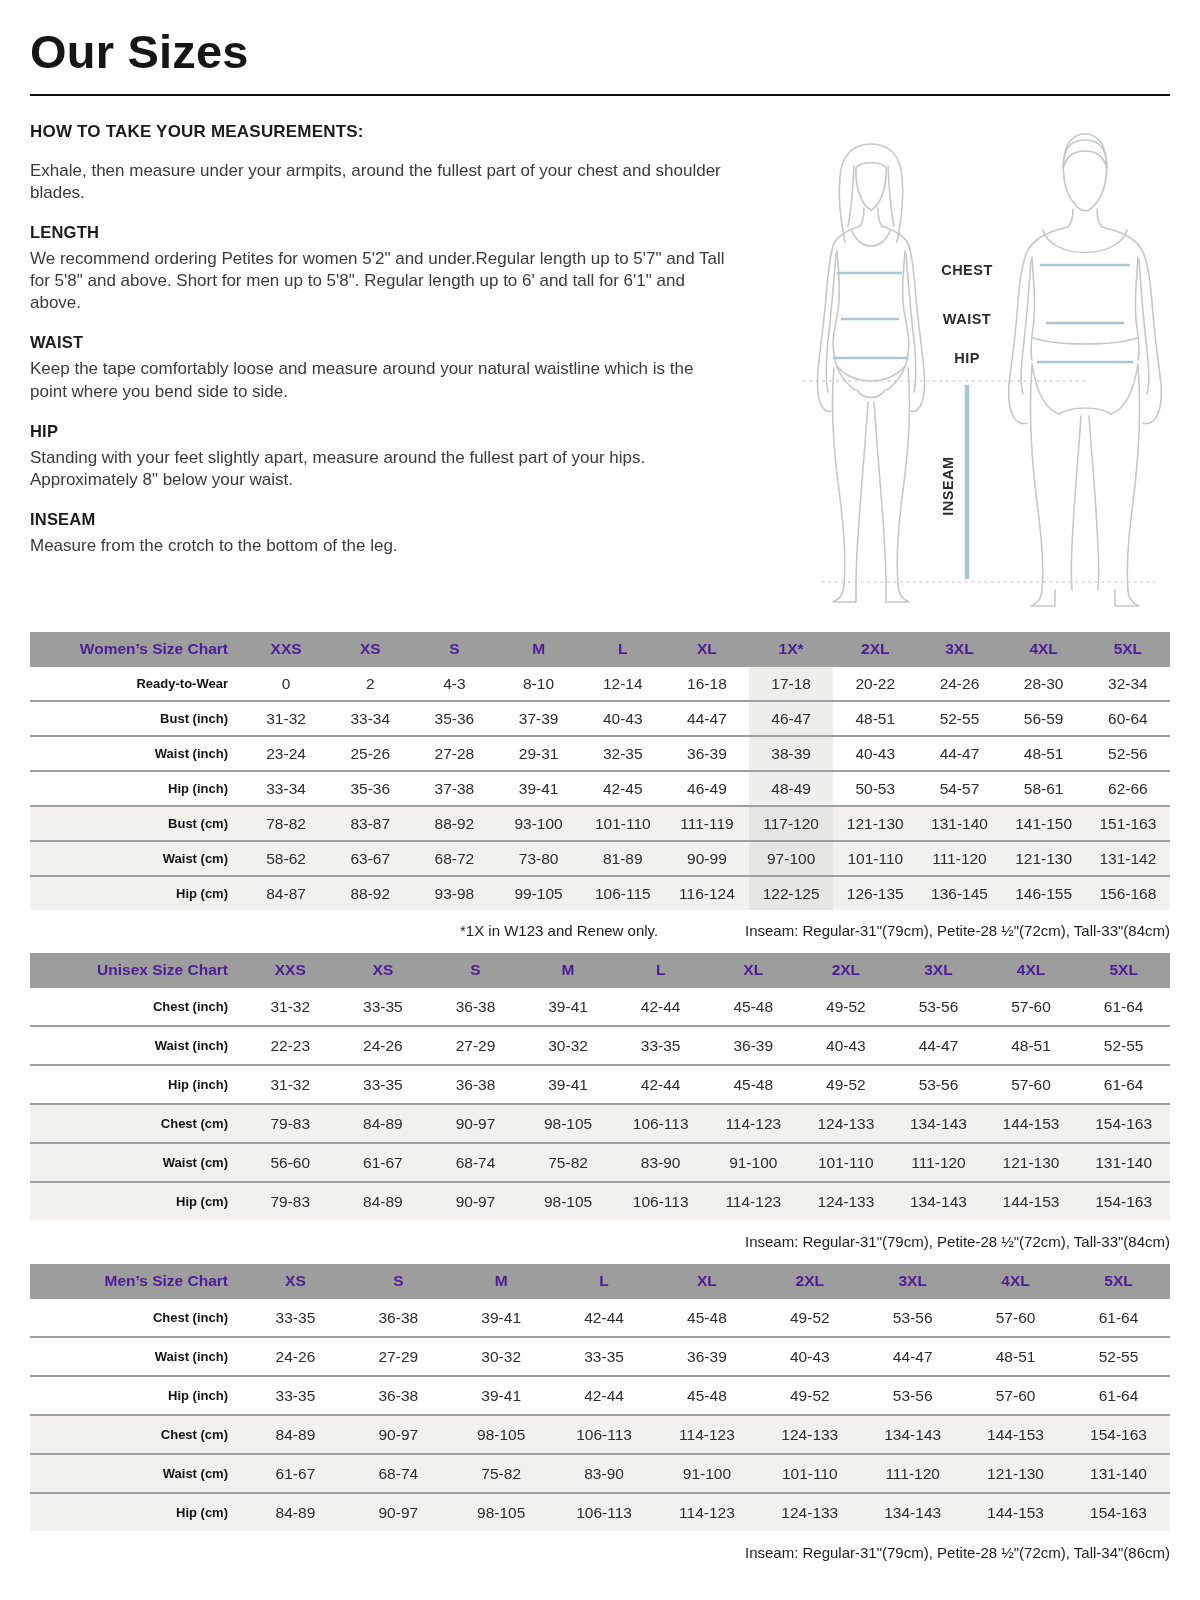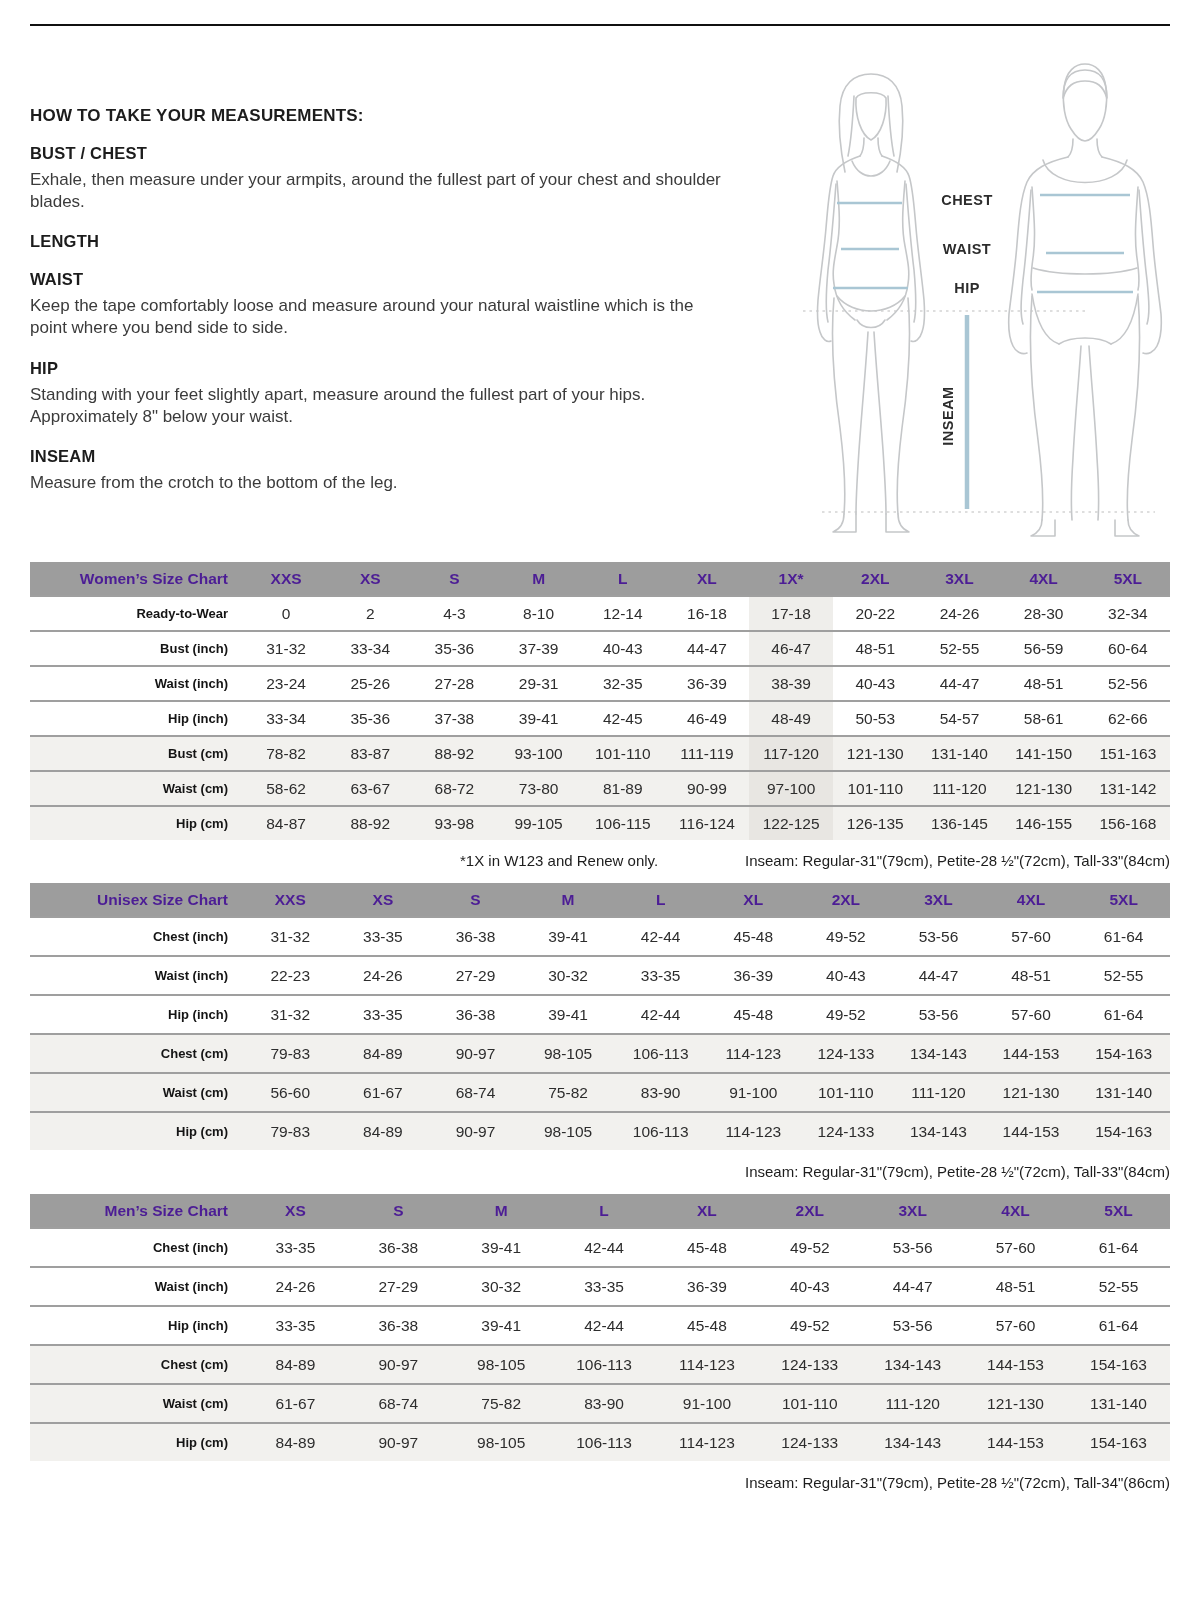--- a/index.html
+++ b/index.html
@@ -2,21 +2,21 @@
 <html><head>
 <meta charset="utf-8">
 <style>
   html,body { margin:0; padding:0; background:#fff; }
   body { width:1200px; font-family:"Liberation Sans", sans-serif; color:#222; }
   .page { padding:24px 30px 30px 30px; }
 
   h1 { font-size:47px; font-weight:bold; letter-spacing:0.2px; color:#161616; margin:0 0 15px 0; }
   .rule { border:none; border-top:2.5px solid #101010; margin:0 0 26px 0; }
 
-  .top { display:flex; align-items:center; margin-bottom:12px;gap:47px; }
+  .top { display:flex; align-items:flex-start; margin-bottom:12px;gap:47px; }
   .copy { width:715px; }
   .copy .howto { font-size:17px; font-weight:bold; color:#1c1c1c; margin:0 0 18px 0; letter-spacing:0.2px; }
   .copy h3 { font-size:16.5px; font-weight:bold; color:#1c1c1c; margin:19px 0 6px 0; letter-spacing:0.2px; }
   .copy p { font-size:17px; line-height:1.3; color:#3b3b3b; margin:0; }
 
   .figure { margin-left:auto; width:395px; padding-top:2px; }
 
   .tbl-section { margin-top:14px; }
   .size-table { width:1140px; border-collapse:collapse; table-layout:fixed; text-align:center; }
   .size-table tr { border-bottom:2px solid #9f9f9f; }
@@ -35,30 +35,31 @@
   .fn-row .fn-left { margin-left:430px; }
   .fn-row .fn-right { margin-left:auto; }
   .fn-right-only { width:1140px; text-align:right; font-size:15px; color:#1d1d1d; margin:13px 0 4px 0; }
   .fn-bold { font-weight:normal; }
 </style>
 </head>
 <body>
 
 <div class="page">
 
+  <h1>Our Sizes</h1>
   <hr class="rule">
 
   <div class="top">
     <div class="copy">
       <div class="howto">HOW TO TAKE YOUR MEASUREMENTS:</div>
 
-      <h3 style="margin-top:0;">BUST / CHEST</h3>
       <p>Exhale, then measure under your armpits, around the fullest part of your chest and shoulder blades.</p>
 
       <h3>LENGTH</h3>
+      <p>We recommend ordering Petites for women 5'2" and under.Regular length up to 5'7" and Tall for 5'8" and above. Short for men up to 5'8". Regular length up to 6' and tall for 6'1" and above.</p>
 
       <h3>WAIST</h3>
       <p>Keep the tape comfortably loose and measure around your natural waistline which is the point where you bend side to side.</p>
 
       <h3>HIP</h3>
       <p>Standing with your feet slightly apart, measure around the fullest part of your hips. Approximately 8" below your waist.</p>
 
       <h3>INSEAM</h3>
       <p>Measure from the crotch to the bottom of the leg.</p>
     </div>

